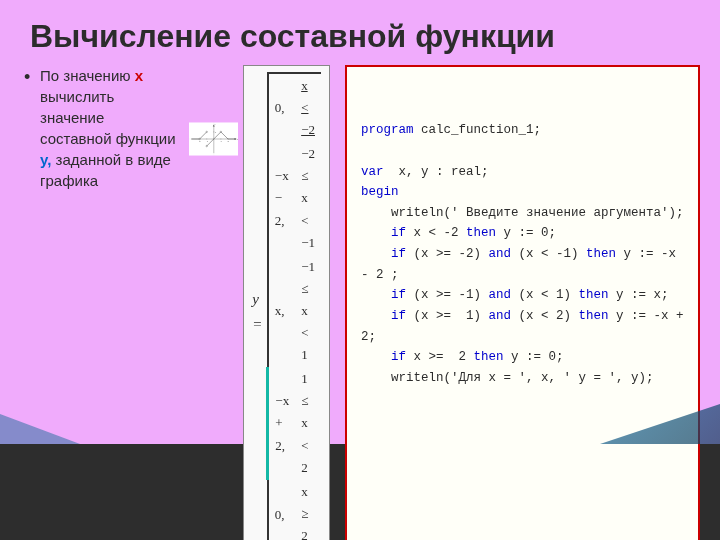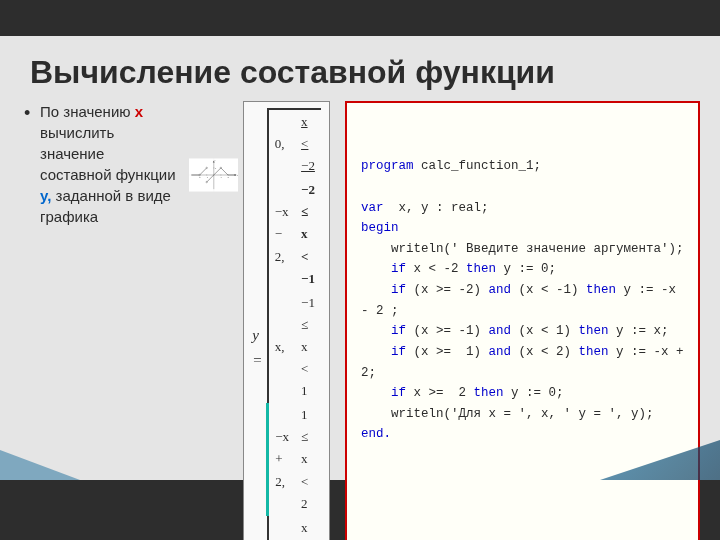--- a/index.html
+++ b/index.html
@@ -9,25 +9,24 @@
       height: 540px;
       background: #2d2d2d;
       font-family: 'Arial', sans-serif;
       overflow: hidden;
       position: relative;
     }
 
     .slide {
       width: 720px;
       height: 444px;
-      background: #e5e5e5;
+      background: #f0abfc;
       position: relative;
       display: flex;
       flex-direction: column;
-      margin-top: 36px;
     }
 
     
     .top-bar {
       width: 100%;
       height: 6px;
       background: #1a6b9a;
     }
 
     .slide-title {
@@ -229,21 +228,21 @@
               <span>0,</span>
             </td>
             <td style="border-top: 2px solid #333; padding: 1px 6px; text-decoration: underline;">
               <span>x &lt; −2</span>
             </td>
           </tr>
           <tr>
             <td style="border-left: 2px solid #333; padding: 1px 6px;">
               <span>−x − 2,</span>
             </td>
-            <td style="padding: 1px 6px; font-weight: bold;">
+            <td style="padding: 1px 6px;">
               <span>−2 ≤ x &lt; −1</span>
             </td>
           </tr>
           <tr>
             <td style="border-left: 2px solid #333; padding: 1px 6px;">
               <span>x,</span>
             </td>
             <td style="padding: 1px 6px;">
               <span>−1 ≤ x &lt; 1</span>
             </td>
@@ -275,21 +274,20 @@
         <span class="code-line">&nbsp;</span>
         <span class="code-line"><span class="code-keyword">var</span>  x, y : real;</span>
         <span class="code-line"><span class="code-keyword">begin</span></span>
         <span class="code-line">&nbsp;&nbsp;&nbsp;&nbsp;writeln(' Введите значение аргумента');</span>
         <span class="code-line">&nbsp;&nbsp;&nbsp;&nbsp;<span class="code-keyword">if</span> x &lt; -2 <span class="code-keyword">then</span> y := 0;</span>
         <span class="code-line">&nbsp;&nbsp;&nbsp;&nbsp;<span class="code-keyword">if</span> (x &gt;= -2) <span class="code-keyword">and</span> (x &lt; -1) <span class="code-keyword">then</span> y := -x - 2 ;</span>
         <span class="code-line">&nbsp;&nbsp;&nbsp;&nbsp;<span class="code-keyword">if</span> (x &gt;= -1) <span class="code-keyword">and</span> (x &lt; 1) <span class="code-keyword">then</span> y := x;</span>
         <span class="code-line">&nbsp;&nbsp;&nbsp;&nbsp;<span class="code-keyword">if</span> (x &gt;=  1) <span class="code-keyword">and</span> (x &lt; 2) <span class="code-keyword">then</span> y := -x + 2;</span>
         <span class="code-line">&nbsp;&nbsp;&nbsp;&nbsp;<span class="code-keyword">if</span> x &gt;=  2 <span class="code-keyword">then</span> y := 0;</span>
         <span class="code-line">&nbsp;&nbsp;&nbsp;&nbsp;writeln('Для х = ', x, ' y = ', y);</span>
-        <span class="code-line"><span class="code-keyword">end.</span></span>
       </div>
     </div>
 
   </div>
 
   <div class="bottom-deco"></div>
   <div class="bottom-left-deco"></div>
 </div>
 
 </body></html>

